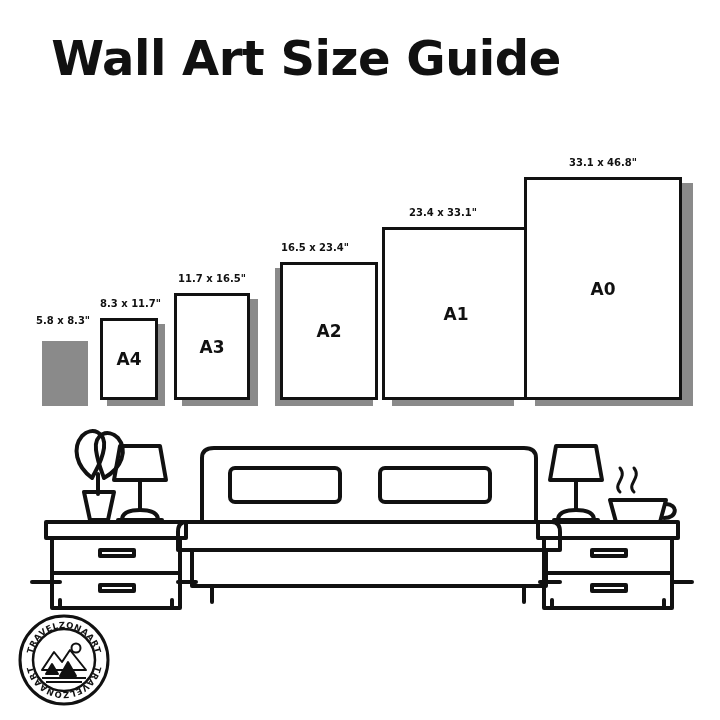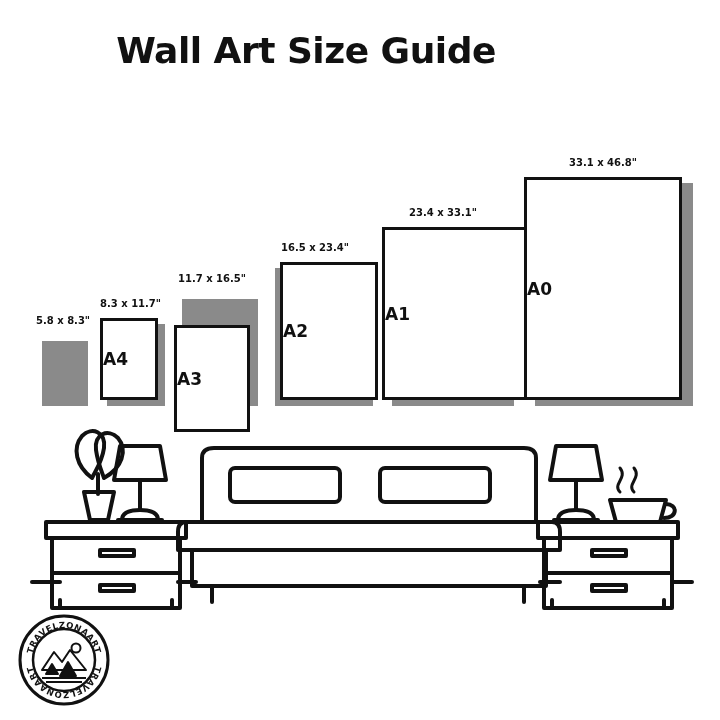--- a/index.html
+++ b/index.html
@@ -21,21 +21,21 @@
     height: 720px;
   }
 
   
   #title {
     position: absolute;
     top: 30px;
     left: 0;
     width: 612px;
     text-align: center;
-    font-size: 36px;
+    font-size: 48px;
     font-weight: bold;
     letter-spacing: -0.5px;
     color: #111111;
   }
 
   
   #frames {
     position: absolute;
     left: 0;
     top: 110px;
@@ -60,21 +60,21 @@
     position: absolute;
     background: #8a8a8a;
   }
   .frame-box {
     position: absolute;
     background: #ffffff;
     border: 3px solid #111111;
     box-sizing: border-box;
     display: flex;
     align-items: center;
-    justify-content: flex-start;
+    justify-content: center;
   }
   .frame-name {
     font-size: 17px;
     font-weight: bold;
     color: #111111;
   }
 
   
   #scene {
     position: absolute;
@@ -129,21 +129,21 @@
       <div class="dim-label" style="top:0px;">8.3 x 11.7"</div>
       <div class="frame-shadow" style="left:7px; top:26px; width:58px; height:82px;"></div>
       <div class="frame-box" style="left:0px; top:20px; width:58px; height:82px;">
         <span class="frame-name">A4</span>
       </div>
     </div>
 
     <div class="frame-group" style="left:174px; width:76px; height:127px;">
       <div class="dim-label" style="top:0px;">11.7 x 16.5"</div>
       <div class="frame-shadow" style="left:8px; top:26px; width:76px; height:107px;"></div>
-      <div class="frame-box" style="left:0px; top:20px; width:76px; height:107px;margin-top:32px;">
+      <div class="frame-box" style="left:0px; top:20px; width:76px; height:107px;">
         <span class="frame-name">A3</span>
       </div>
     </div>
 
     <div class="frame-group" style="left:266px; width:98px; height:158px;">
       <div class="dim-label" style="top:0px;">16.5 x 23.4"</div>
       <div class="frame-shadow" style="left:9px; top:26px; width:98px; height:138px;"></div>
       <div class="frame-box" style="left:14px; top:20px; width:98px; height:138px;">
         <span class="frame-name">A2</span>
       </div>

